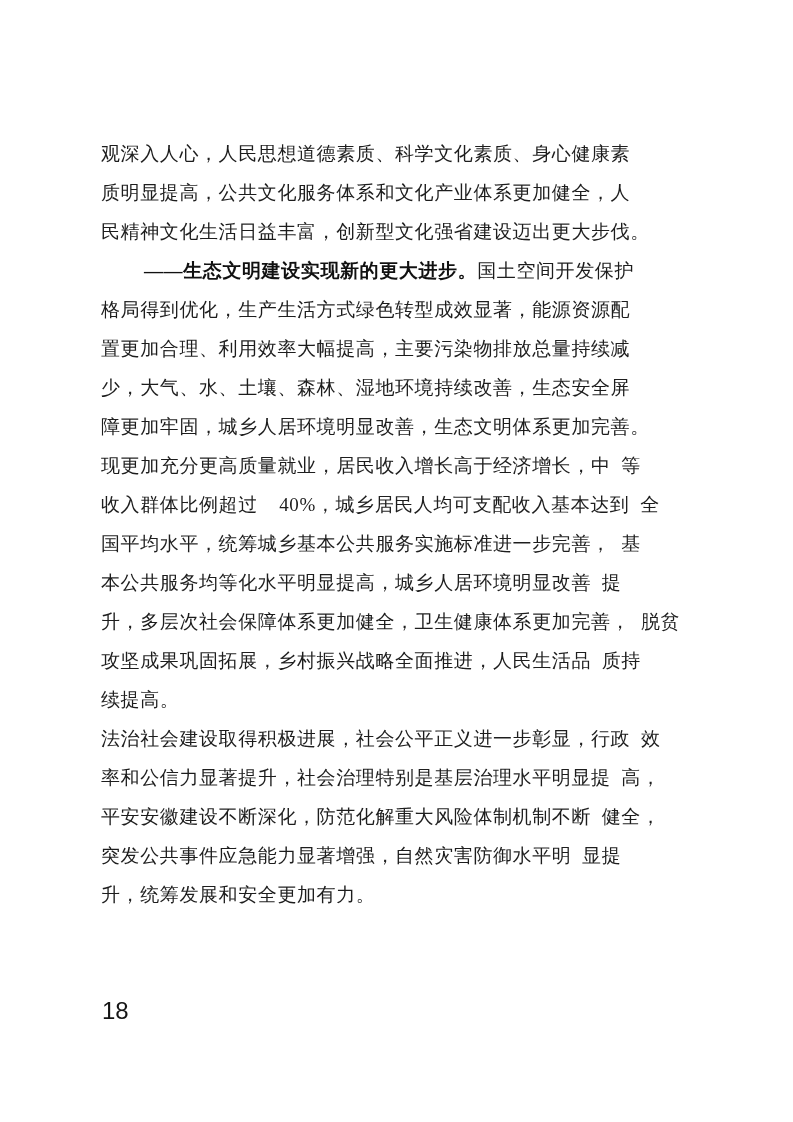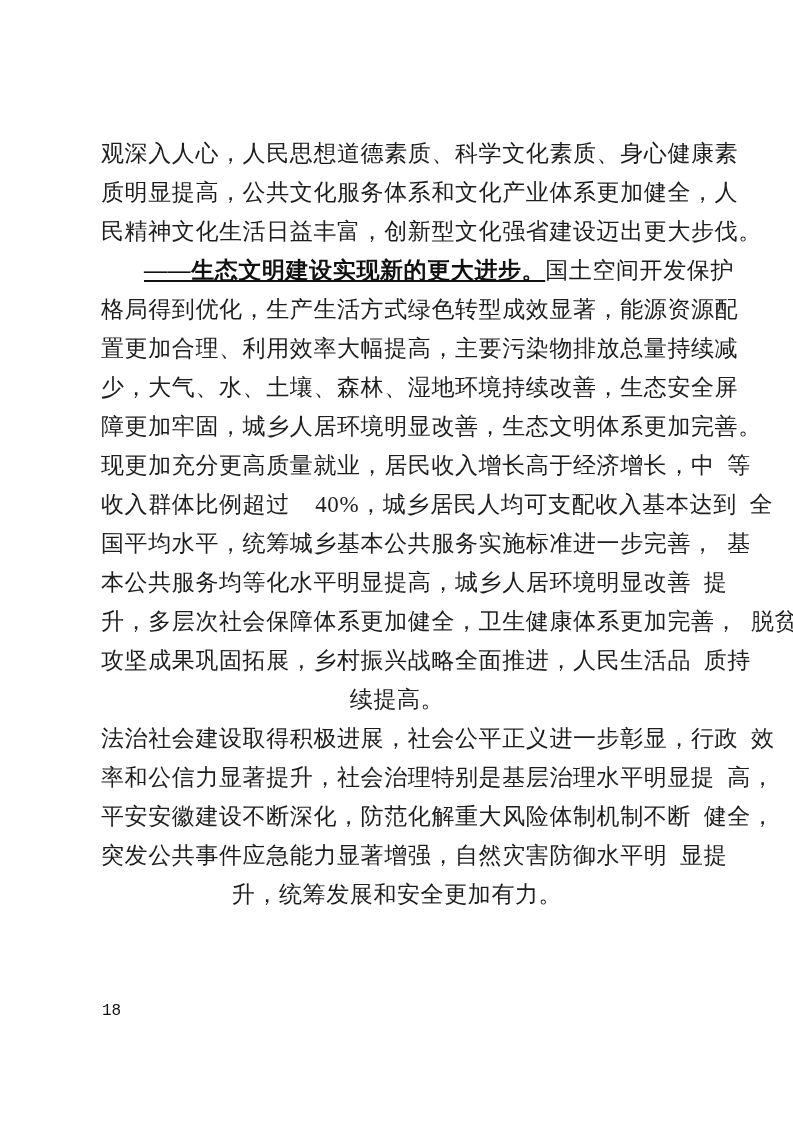--- a/index.html
+++ b/index.html
@@ -20,39 +20,37 @@
     position: absolute;
     left: 101px;
     top: 134px;
     width: 592px;
   }
   .line {
     margin: 0;
     padding: 0;
     height: 39px;
     line-height: 39px;
-    font-size: 23px;
+    font-size: 19px;
     letter-spacing: 0.6px;
     white-space: pre;
-    text-align: center;
   }
   .line.indent {
     padding-left: 43px;
   }
   .line b {
     font-weight: 700;
     color: #111111;
-    text-decoration: underline;
   }
   .pagenum {
     position: absolute;
     left: 102px;
     top: 998px;
-    font-family: Liberation Mono, monospace;
-    font-size: 16px;
+    font-family: Liberation Sans, sans-serif;
+    font-size: 24px;
     line-height: 26px;
     color: #141414;
   }
 </style>
 </head>
 <body>
 
 <div class="page">
   <div class="textblock">
     <p class="line"><b></b><span>观深入人心，人民思想道德素质、科学文化素质、身心健康素</span></p>

